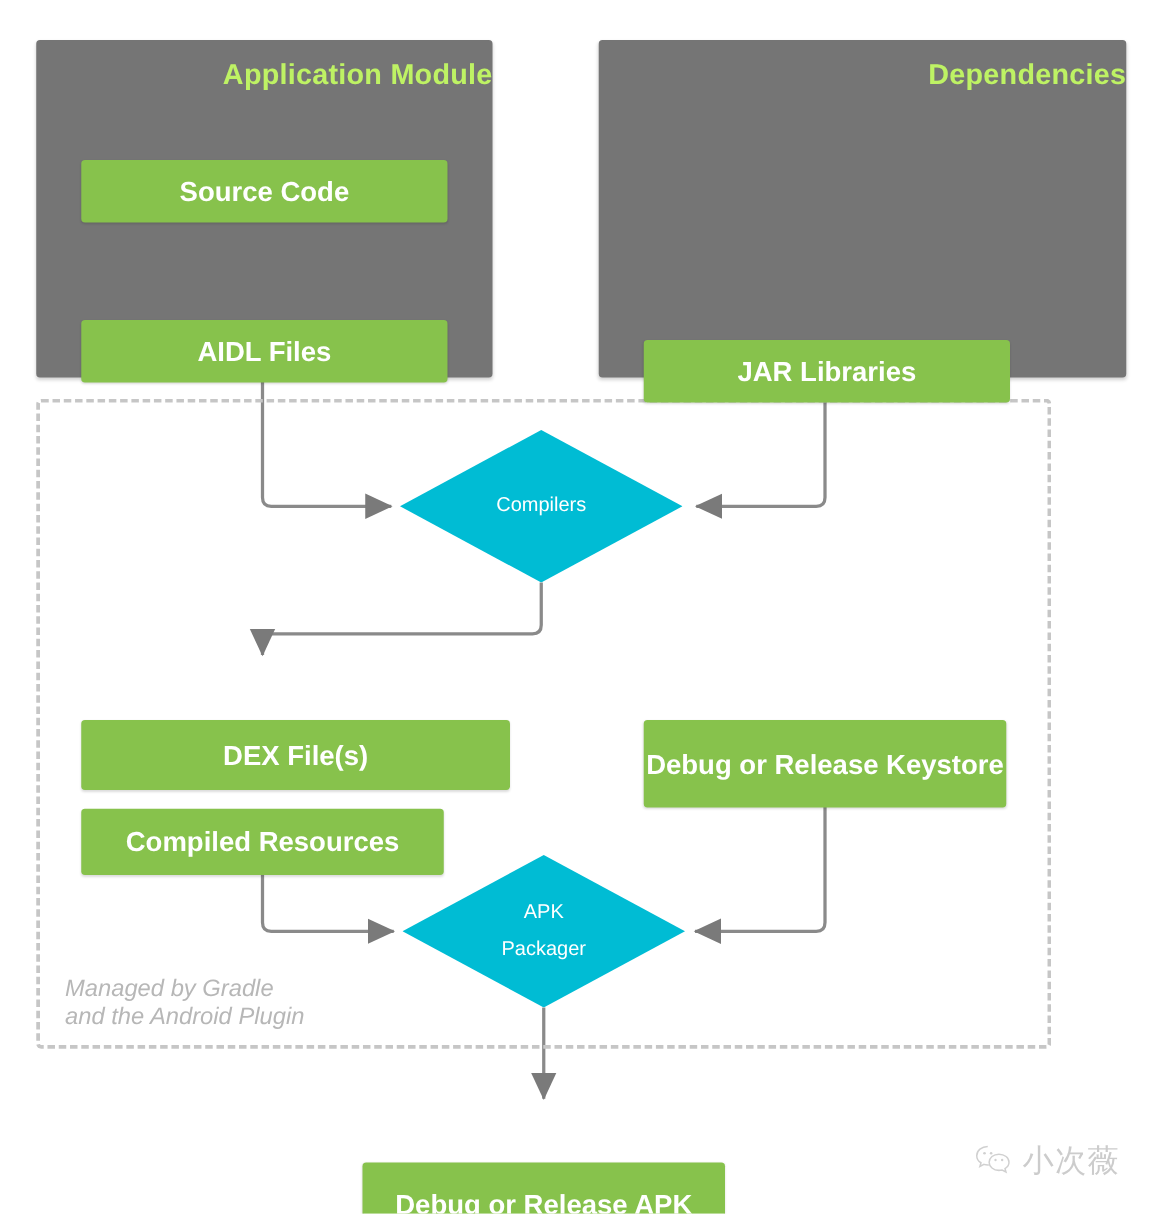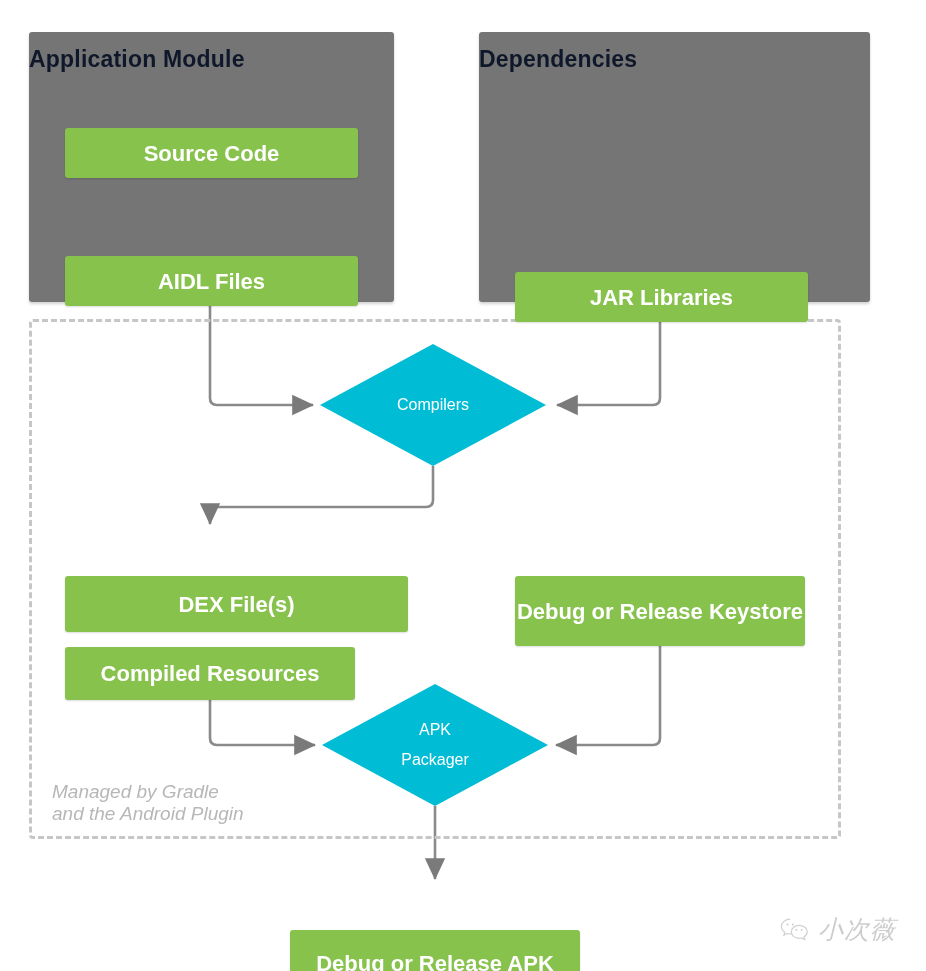--- a/index.html
+++ b/index.html
@@ -31,22 +31,22 @@
     background: #757575;
     border-radius: 3px;
     box-shadow: 0 2px 3px rgba(0,0,0,0.18);
     box-sizing: border-box;
   }
   .group-title {
     position: absolute;
     left: 0;
     right: 0;
     top: 13px;
-    text-align: left;
-    color: #0f172a;
+    text-align: right;
+    color: #bef264;
     font-size: 23px;
     font-weight: bold;
     letter-spacing: 0.2px;
     line-height: 28px;
   }
   
   .green-chip {
     position: absolute;
     background: #8cc152;
     background: #87c24c;
@@ -106,24 +106,23 @@
     color: #ffffff;
     font-size: 16px;
     font-weight: normal;
     line-height: 30px;
     white-space: pre-line;
   }
   
   .watermark {
     position: absolute;
     display: flex;
-    align-items: flex-end;
+    align-items: flex-start;
     gap: 8px;
     opacity: 0.72;
-    font-style: italic;
   }
   .watermark-text {
     color: #b9b9b9;
     font-size: 25px;
     line-height: 28px;
     letter-spacing: 1px;
   }
 </style>
 </head>
 <body>
@@ -163,21 +162,21 @@
 
   <div class="managed-caption" style="left:52px; top:781px; width:300px;">Managed by Gradle
 and the Android Plugin</div>
 
   <div class="group-box" style="left:29px; top:32px; width:365px; height:270px;">
     <div class="group-title">Application Module</div>
     <div class="green-chip" style="left:36px; top:57px; width:293px; height:50px;">Source Code</div>
     <div class="green-chip" style="left:36px; top:185px; width:293px; height:50px;">AIDL Files</div>
   </div>
 
-  <div class="group-box" style="left:479px; top:32px; width:391px; height:270px;">
+  <div class="group-box" style="left:479px; top:32px; width:422px; height:270px;">
     <div class="group-title">Dependencies</div>
     <div class="green-chip" style="left:36px; top:201px; width:293px; height:50px;">JAR Libraries</div>
   </div>
 
   <div class="diamond-wrap" style="left:320px; top:344px; width:226px; height:122px;">
     <svg class="diamond-shape" viewBox="0 0 226 122" preserveAspectRatio="none">
       <polygon points="113,0 226,61 113,122 0,61" fill="#00bcd4"></polygon>
     </svg>
     <div class="diamond-label">Compilers</div>
   </div>

